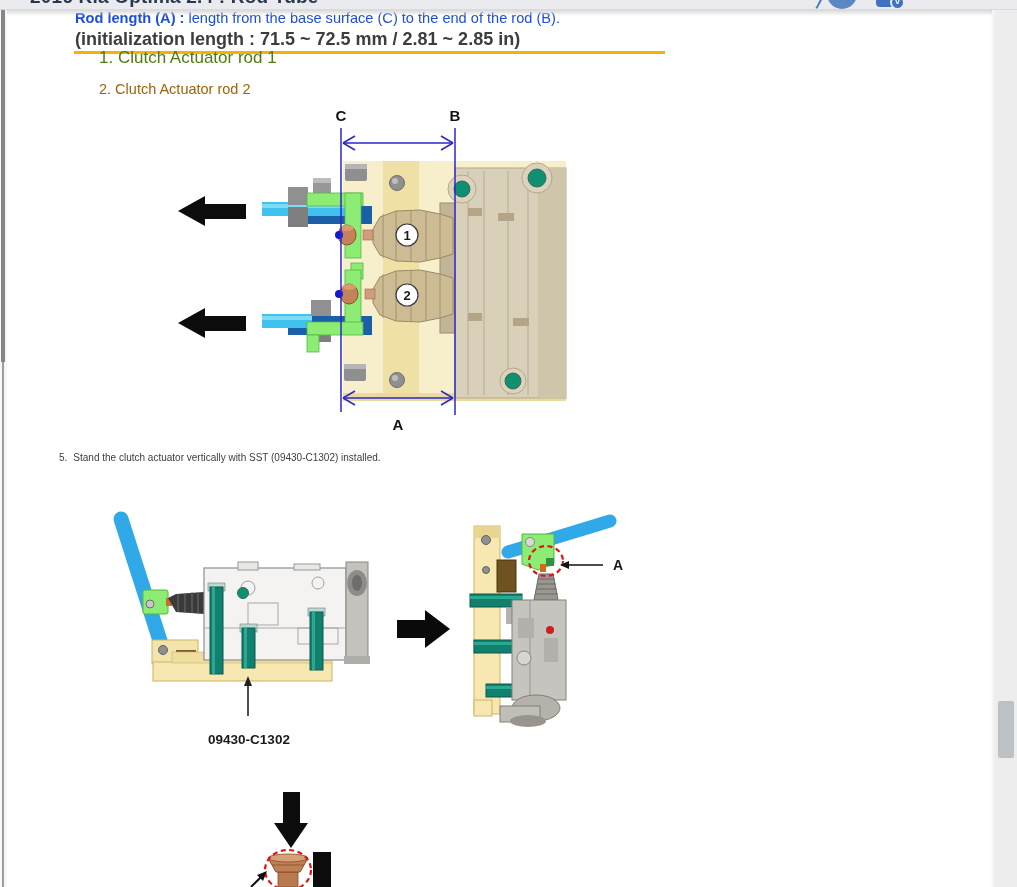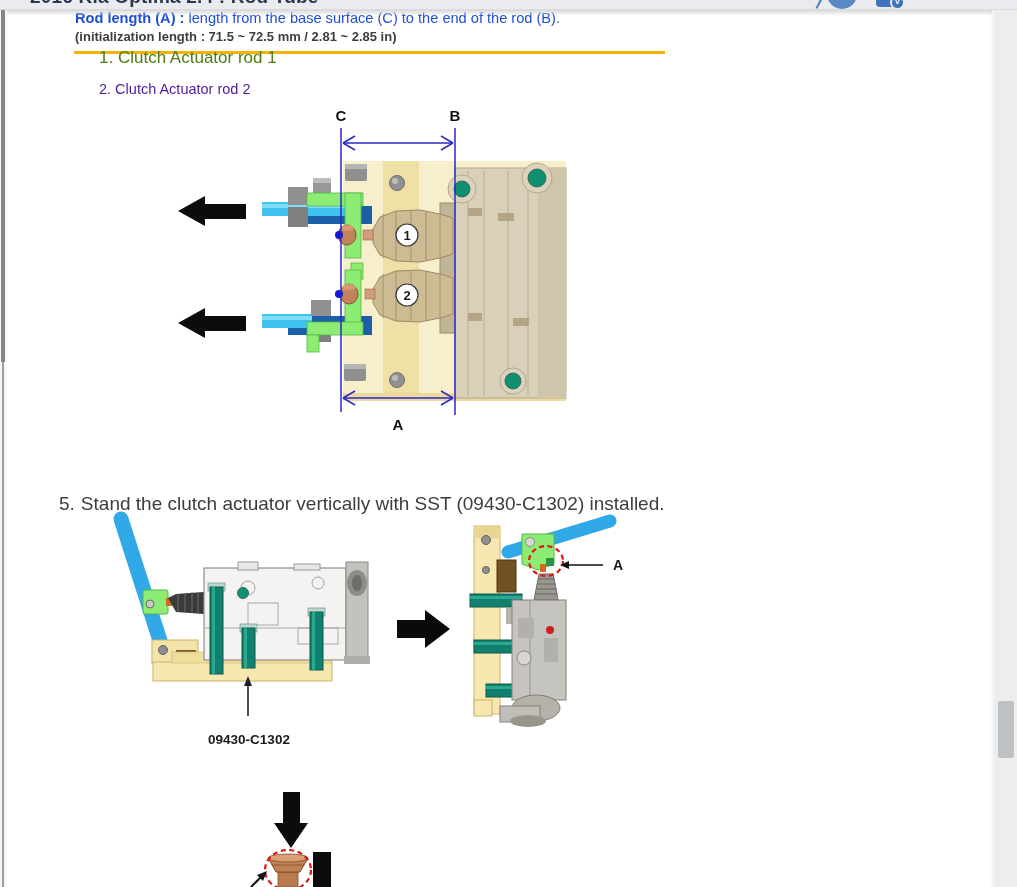--- a/index.html
+++ b/index.html
@@ -28,25 +28,25 @@
 
   
   .sb-track{left:995px;top:0;width:22px;height:887px;background:#ededee;z-index:10;}
   .sb-thumb{left:998px;top:701px;width:16px;height:57px;background:#bdc1c4;border-radius:2px;z-index:11;}
   .content-edge{left:990px;top:9px;width:5px;height:878px;z-index:9;
                 background:linear-gradient(to right,rgba(0,0,0,0),rgba(0,0,0,0.07));}
 
   
   .spec-line{left:75px;top:9px;font-size:14.6px;line-height:19px;white-space:nowrap;color:#1d4ed8;}
   .spec-line b{font-weight:bold;}
-  .spec-line2{left:75px;top:29px;font-size:13px;font-weight:bold;white-space:nowrap;color:#3d3d3d;}
+  .spec-line2{left:75px;top:29px;font-size:18px;font-weight:bold;white-space:nowrap;color:#3d3d3d;}
   .orange-rule{left:74px;top:51px;width:591px;height:3px;background:#f2b305;}
   .legend1{left:99px;top:48px;font-size:17px;color:#4d7c0f;white-space:nowrap;}
-  .legend2{left:99px;top:81px;font-size:14.5px;color:#4c1d95;white-space:nowrap;}
-  .step{font-size:19px;color:#3d3d3d;white-space:nowrap;margin-top:41px;}
+  .legend2{left:99px;top:81px;font-size:14.5px;color:#a16207;white-space:nowrap;}
+  .step{font-size:10px;color:#3d3d3d;white-space:nowrap;}
   .step .n{margin-right:6px;}
   .step5{left:59px;top:452px;}
   .step6{left:59px;top:482px;}
   .step7{left:59px;top:767px;}
 
   svg text{font-family:"Liberation Sans",sans-serif;}
 </style>
 </head>
 <body>
 

